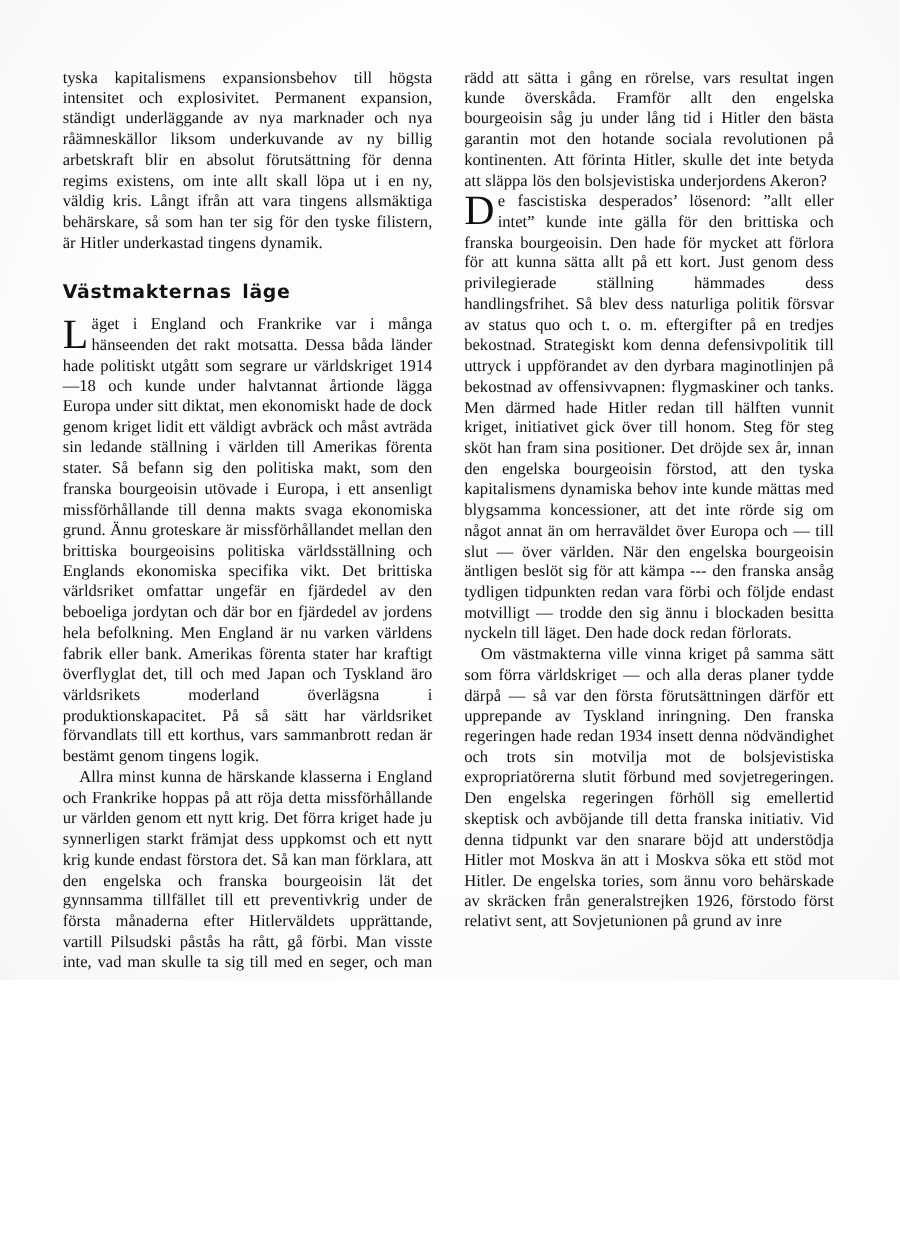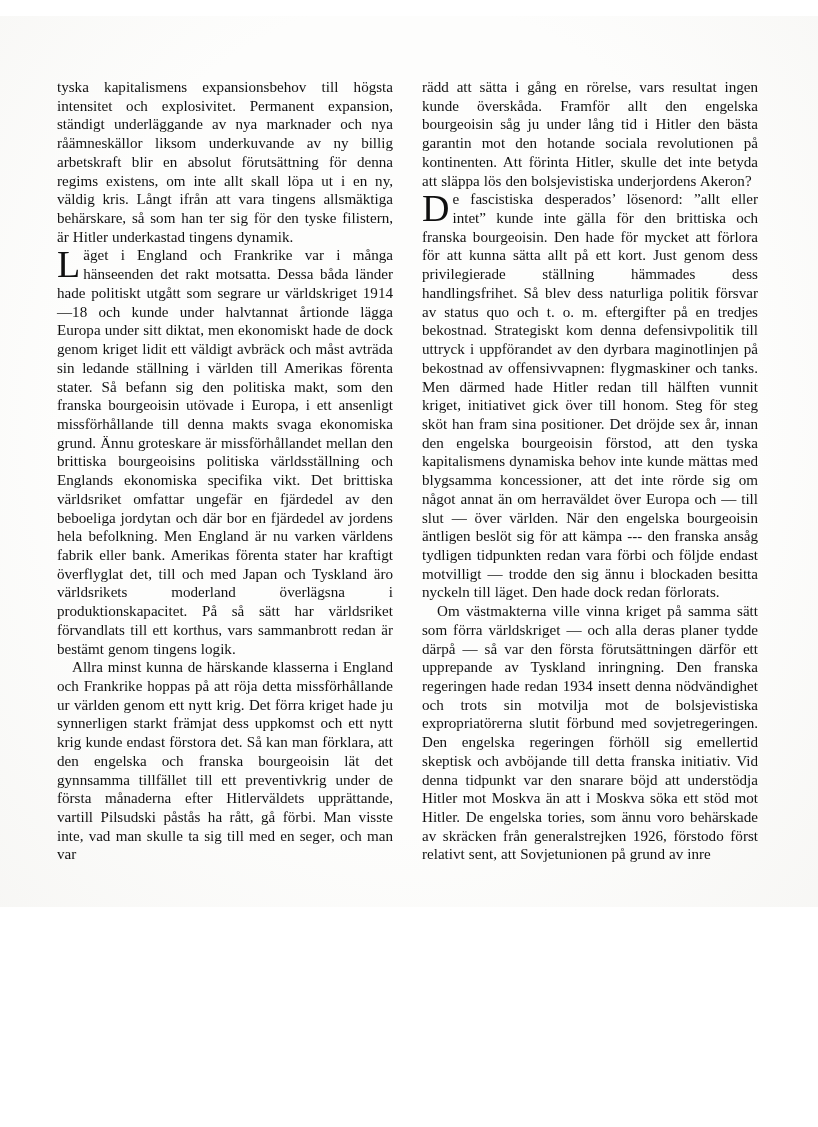--- a/index.html
+++ b/index.html
@@ -6,21 +6,21 @@
   html, body {
     margin: 0;
     padding: 0;
     background: #ffffff;
   }
 
   #page {
     position: relative;
     width: 818px;
     height: 891px;
-    margin: 16px auto;
+    margin: 0 auto;
     background: #fdfdfc;
     overflow: hidden;
     font-family: "Liberation Serif", "DejaVu Serif", serif;
     color: #121212;
     -webkit-font-smoothing: antialiased;
   }
 
   
   #paper-tone {
     position: absolute;
@@ -119,20 +119,21 @@
 <body>
 
 <div id="page">
 
   <div id="paper-tone"></div>
 
   <div class="column col-left">
 
     <p class="para flush">tyska kapitalismens expansionsbehov till högsta intensitet och explosivitet. Permanent expansion, ständigt underläggande av nya marknader och nya råämneskällor liksom underkuvande av ny billig arbetskraft blir en absolut förutsättning för denna regims existens, om inte allt skall löpa ut i en ny, väldig kris. Långt ifrån att vara tingens allsmäktiga behärskare, så som han ter sig för den tyske filistern, är Hitler underkastad tingens dynamik.</p>
 
+    <h2 class="section-heading">Västmakternas läge</h2>
 
     <p class="para dropcap-para">
       <span class="dropcap">L</span><span>äget i England och Frankrike var i många hänseenden det rakt motsatta. Dessa båda länder hade politiskt utgått som segrare ur världskriget 1914—18 och kunde under halvtannat årtionde lägga Europa under sitt diktat, men ekonomiskt hade de dock genom kriget lidit ett väldigt avbräck och måst avträda sin ledande ställning i världen till Amerikas förenta stater. Så befann sig den politiska makt, som den franska bourgeoisin utövade i Europa, i ett ansenligt missförhållande till denna makts svaga ekonomiska grund. Ännu groteskare är missförhållandet mellan den brittiska bourgeoisins politiska världsställning och Englands ekonomiska specifika vikt. Det brittiska världsriket omfattar ungefär en fjärdedel av den beboeliga jordytan och där bor en fjärdedel av jordens hela befolkning. Men England är nu varken världens fabrik eller bank. Amerikas förenta stater har kraftigt överflyglat det, till och med Japan och Tyskland äro världsrikets moderland överlägsna i produktionskapacitet. På så sätt har världsriket förvandlats till ett korthus, vars sammanbrott redan är bestämt genom tingens logik.</span>
     </p>
 
     <p class="para">Allra minst kunna de härskande klasserna i England och Frankrike hoppas på att röja detta missförhållande ur världen genom ett nytt krig. Det förra kriget hade ju synnerligen starkt främjat dess uppkomst och ett nytt krig kunde endast förstora det. Så kan man förklara, att den engelska och franska bourgeoisin lät det gynnsamma tillfället till ett preventivkrig under de första månaderna efter Hitlerväldets upprättande, vartill Pilsudski påstås ha rått, gå förbi. Man visste inte, vad man skulle ta sig till med en seger, och man var</p>
 
   </div>
 
   <div class="column col-right">

